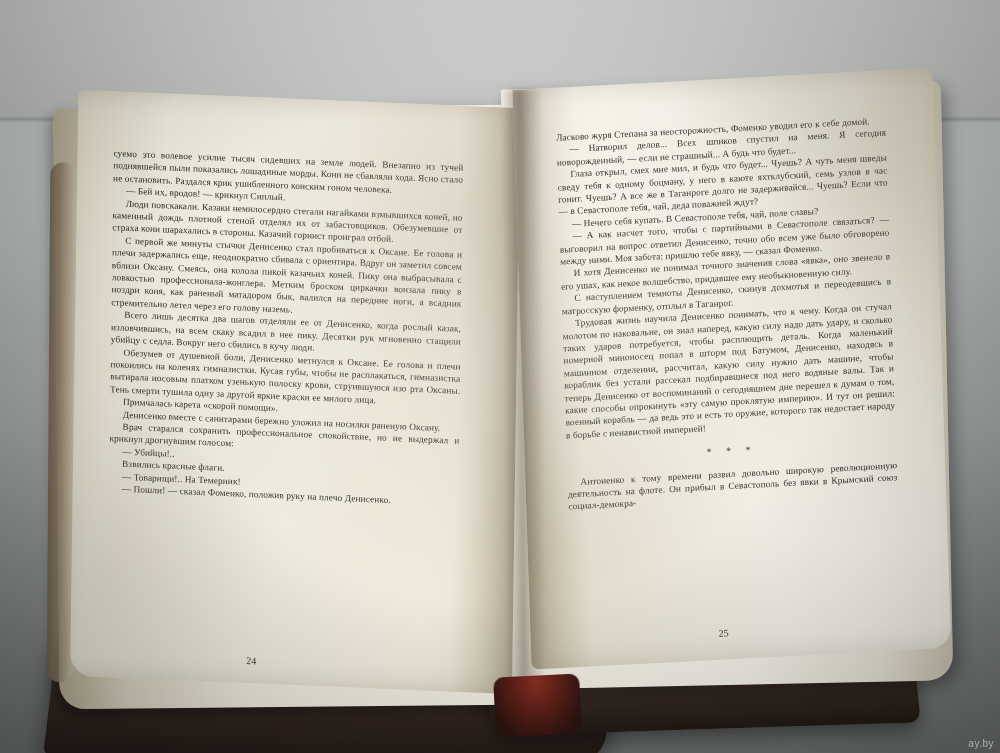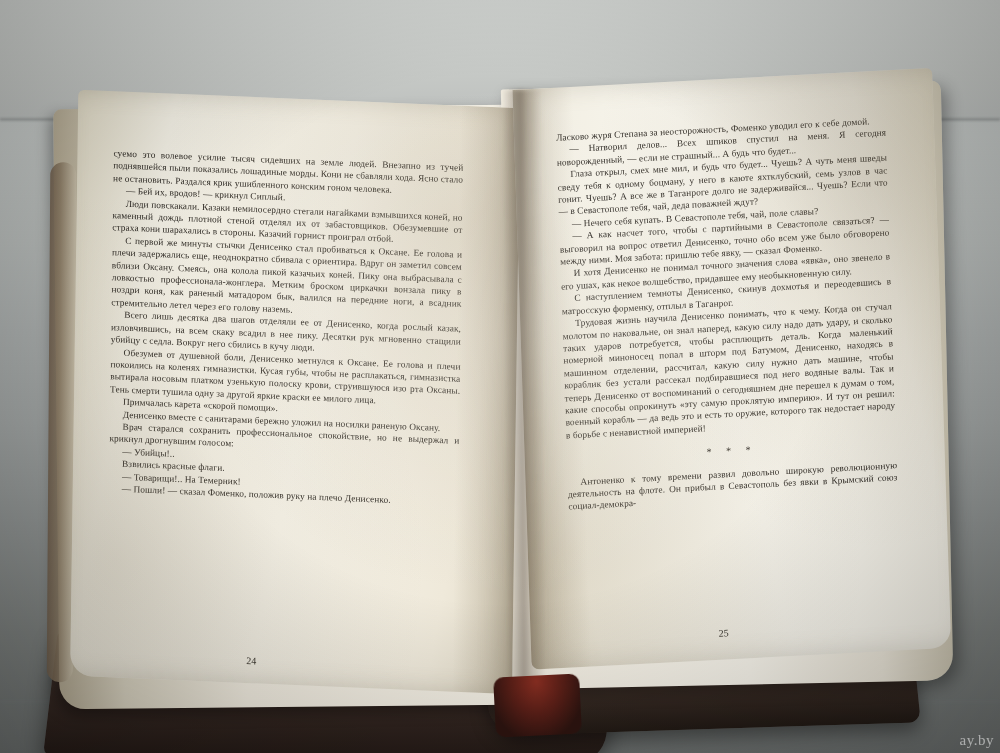--- a/index.html
+++ b/index.html
@@ -214,22 +214,22 @@
   }
   .page-right .page-curl-shadow {
     right: auto; left: 0;
     background: linear-gradient(90deg, rgba(110,95,70,0.28) 0%, rgba(0,0,0,0) 100%);
   }
 
   .watermark {
     position: absolute;
     right: 6px;
     bottom: 4px;
-    font-family: Liberation Serif, serif;
-    font-size: 15px;
+    font-family: Liberation Sans, sans-serif;
+    font-size: 10px;
     color: rgba(245,245,245,0.55);
     letter-spacing: 0.5px;
   }
   .book-shadow {
     position: absolute;
     left: 30px;
     top: 660px;
     width: 910px;
     height: 70px;
     background: radial-gradient(ellipse at 50% 30%, rgba(0,0,0,0.40) 0%, rgba(0,0,0,0.0) 70%);

